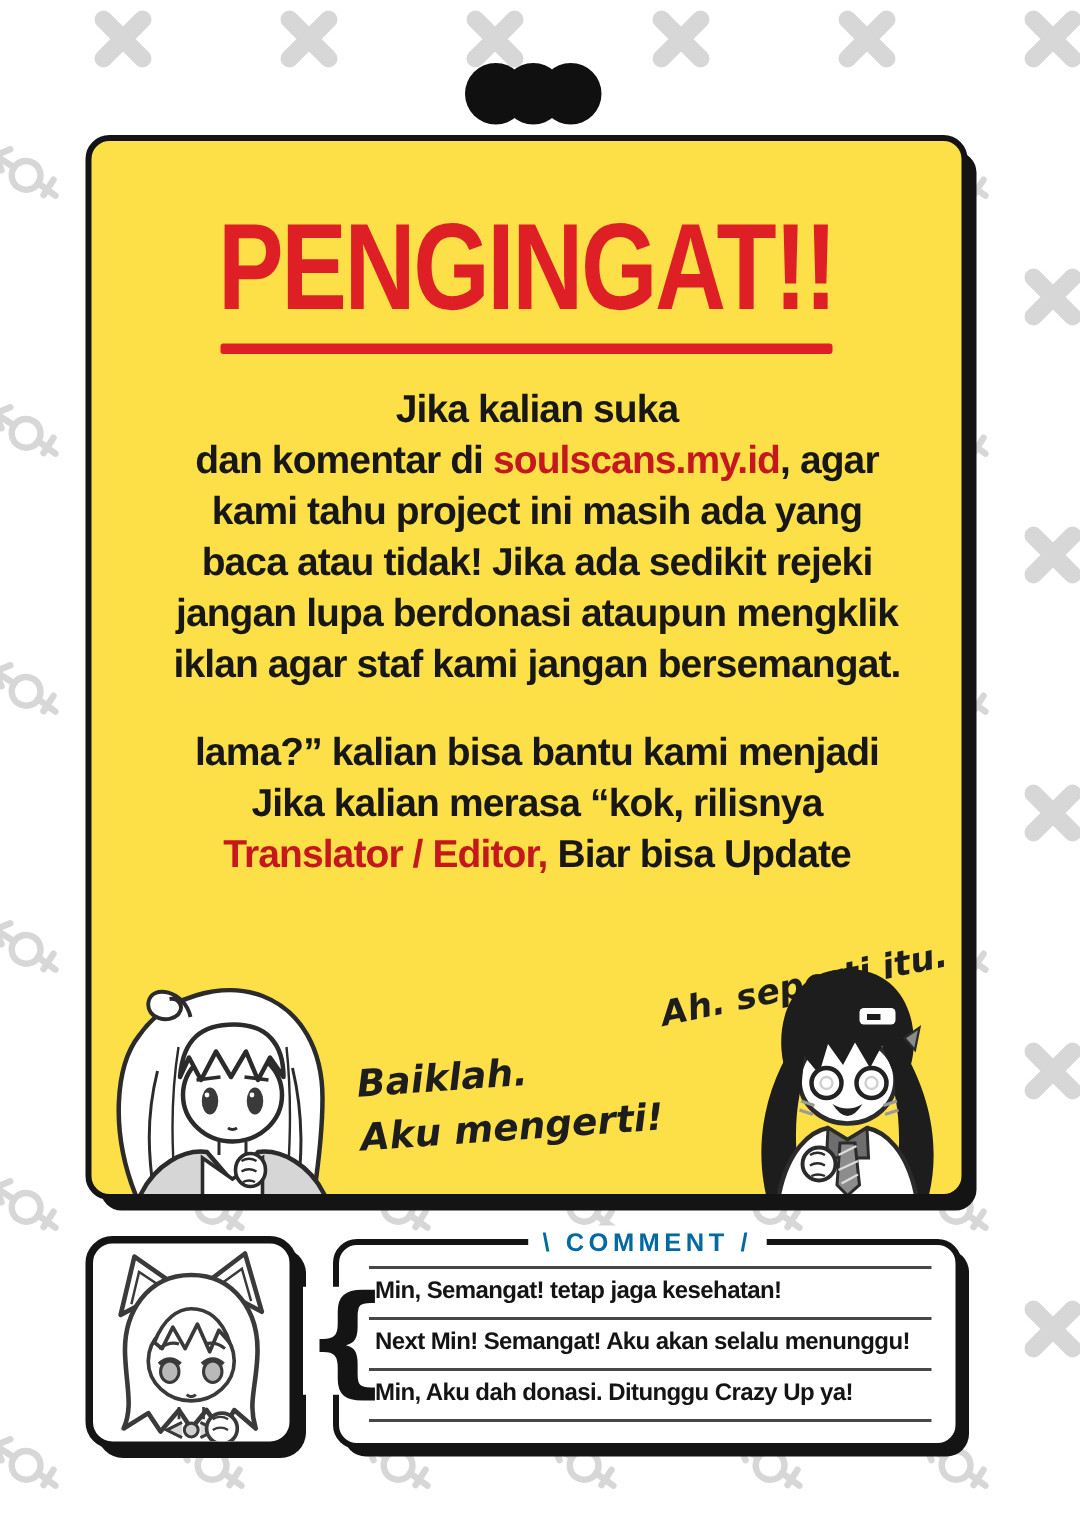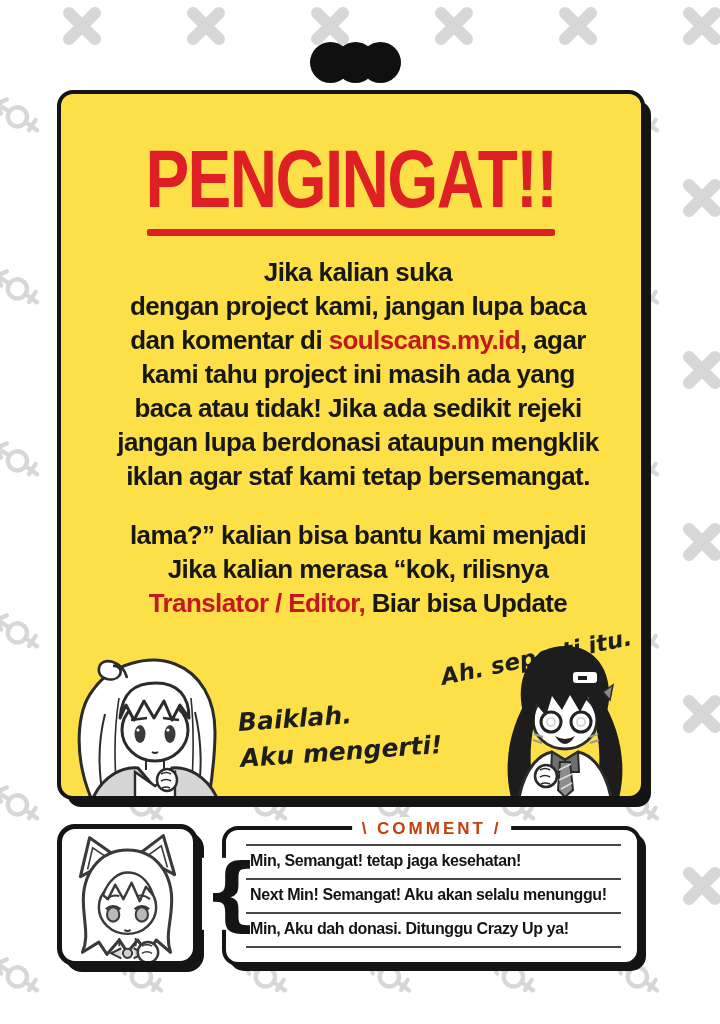--- a/index.html
+++ b/index.html
@@ -65,21 +65,21 @@
 
   
   #comment-box{
     left:222px;top:826px;width:419px;height:140px;box-sizing:border-box;
     background:#fff;border:4px solid #141414;border-radius:16px;
     box-shadow:6px 6px 0 -1px #141414;
   }
   #comment-header{
     position:absolute;top:-13px;left:50%;transform:translateX(-50%);
     background:#fff;padding:0 10px;
-    font-size:17px;font-weight:bold;letter-spacing:3px;color:#c2410c;
+    font-size:17px;font-weight:bold;letter-spacing:3px;color:#0369a1;
     white-space:nowrap;line-height:24px;
   }
   #comment-brace{
     position:absolute;left:-24px;top:50%;transform:translateY(-53%);
     font-family:"DejaVu Sans", sans-serif;
     font-size:80px;font-weight:bold;color:#141414;
     background:#ffffff;line-height:0.9;padding:0 1px;
   }
   #comment-list{position:absolute;left:20px;right:16px;top:14px;}
   .comment-row{
@@ -355,26 +355,25 @@
   <div class="dot"></div>
   <div class="dot"></div>
 </div>
 
 <div id="reminder-panel" class="layer">
   <div id="page-title">PENGINGAT!!</div>
   <div id="title-underline"></div>
 
   <div class="para">
     <div class="tline">Jika kalian suka</div>
-    <div class="tline">dengan project kami, jangan lupa baca</div>
     <div class="tline"><span>dan komentar di  </span><span class="red">soulscans.my.id</span><span>, agar</span></div>
     <div class="tline">kami tahu project ini masih ada yang</div>
     <div class="tline">baca atau tidak! Jika ada sedikit rejeki</div>
     <div class="tline">jangan lupa berdonasi ataupun mengklik</div>
-    <div class="tline">iklan agar staf kami tetap bersemangat.</div>
+    <div class="tline">iklan agar staf kami jangan bersemangat.</div>
   </div>
 
   <div class="para second">
     <div class="tline">lama?” kalian bisa bantu kami menjadi</div>
     <div class="tline">Jika kalian merasa “kok, rilisnya</div>
     <div class="tline"><span class="red">Translator / Editor,</span><span> Biar bisa Update</span></div>
   </div>
 
   <div id="speech-left" class="speech">
     <div>Baiklah.</div>

